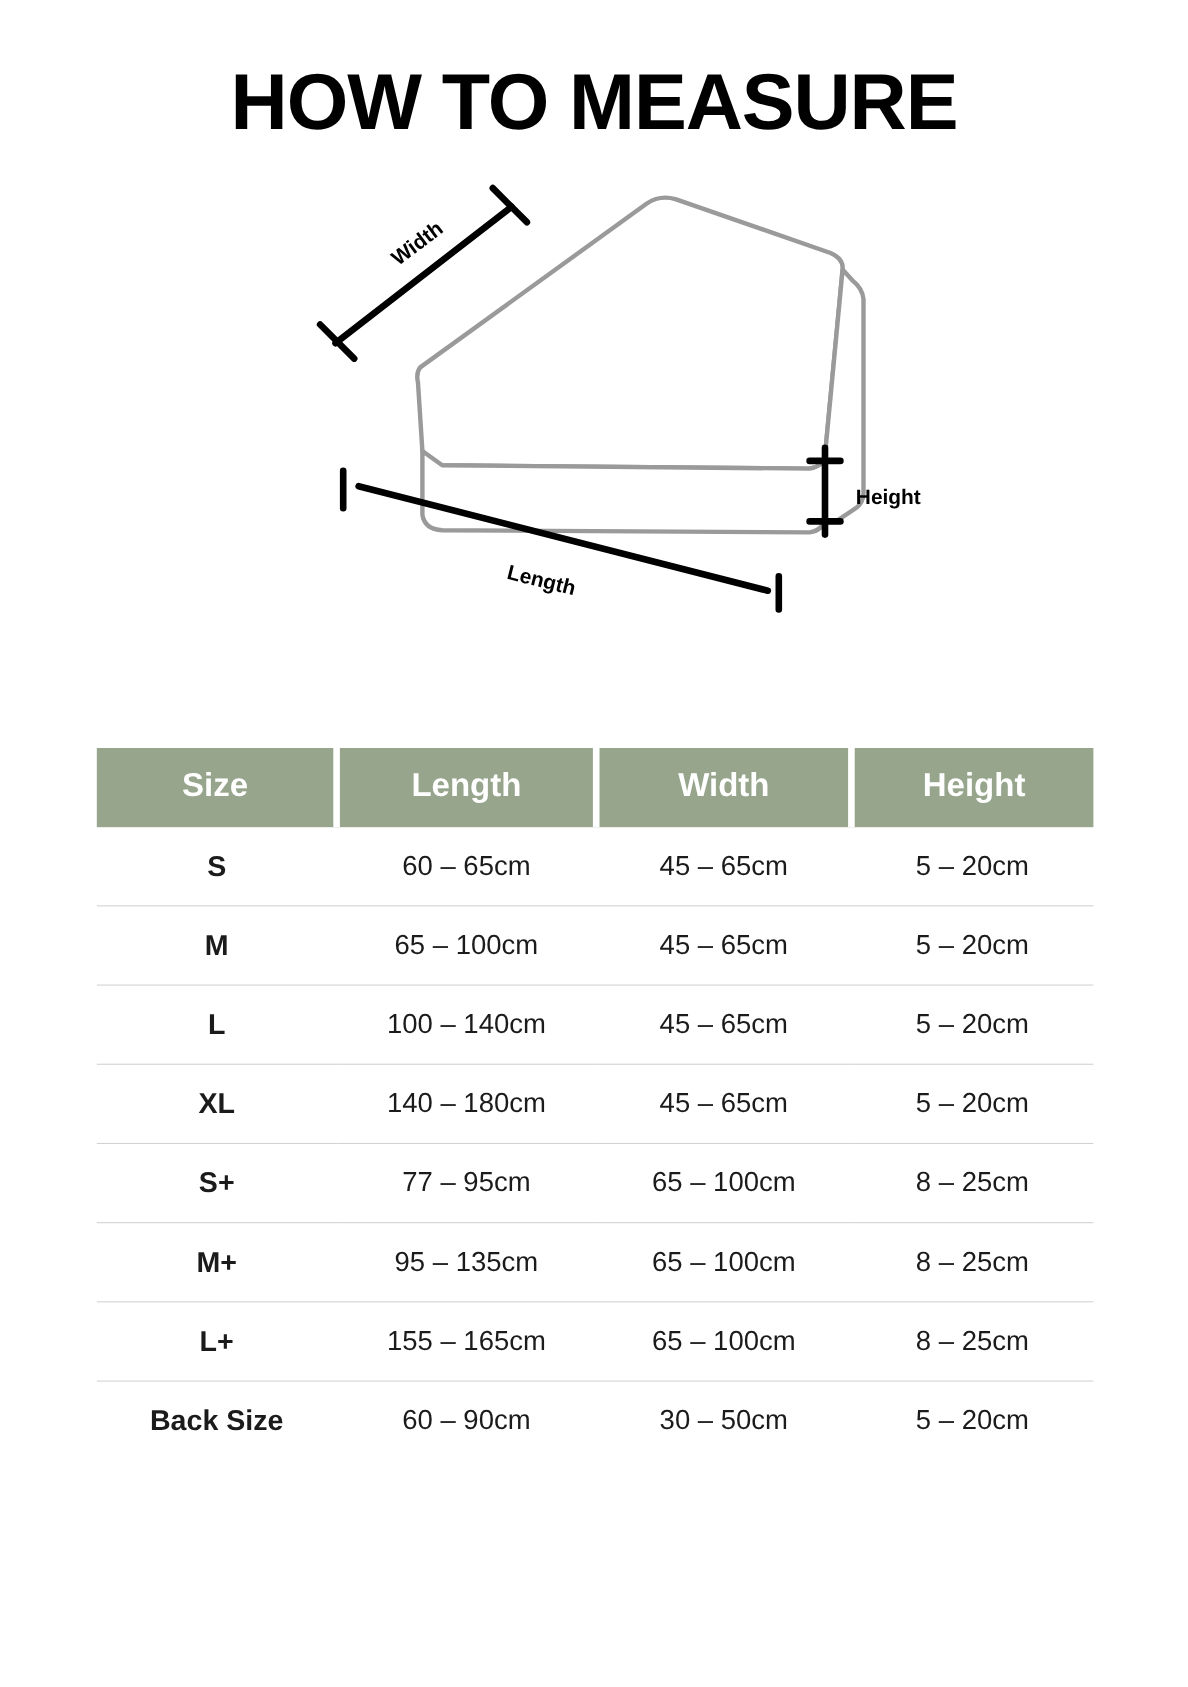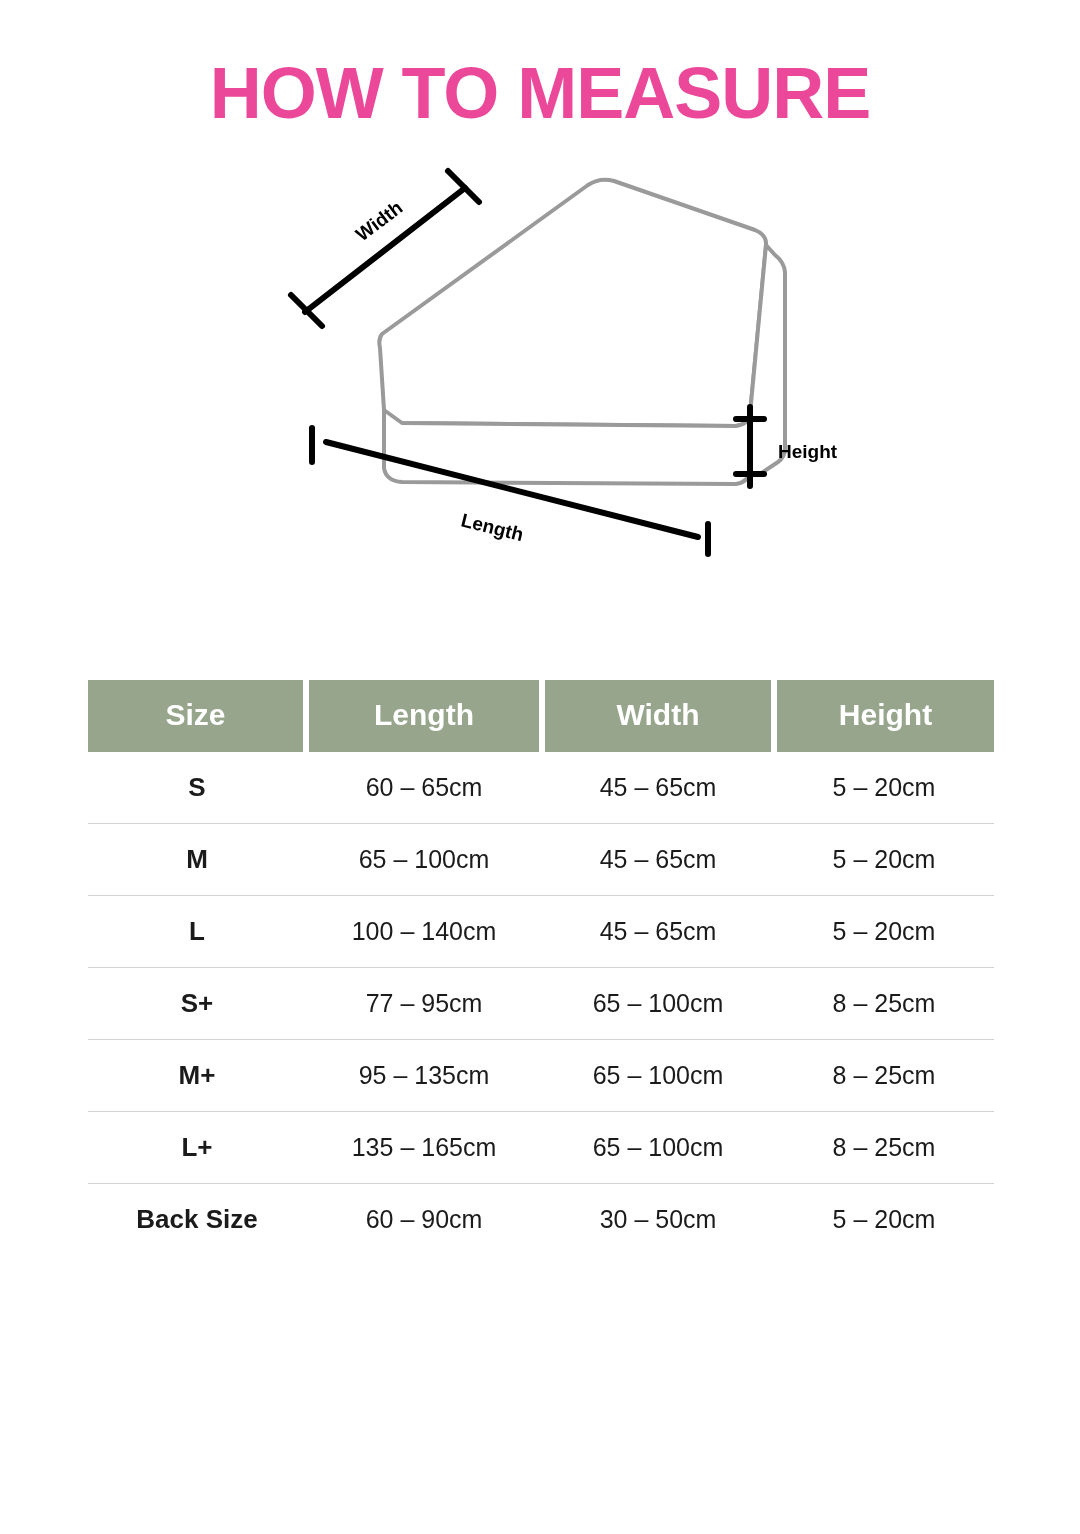--- a/index.html
+++ b/index.html
@@ -20,21 +20,21 @@
     height: 1534px;
     position: relative;
   }
   .title {
     text-align: center;
     font-size: 72px;
     font-weight: bold;
     letter-spacing: -1px;
     margin: 0;
     padding-top: 52px;
-    color: #ec4899;
+    color: #000000;
     font-family: "Liberation Sans", sans-serif;
   }
   .diagram-wrap {
     width: 1080px;
     height: 470px;
     position: relative;
     margin-top: 18px;
   }
   .diagram-wrap svg {
     display: block;
@@ -159,34 +159,40 @@
           <td>45 – 65cm</td>
           <td>5 – 20cm</td>
         </tr>
         <tr>
           <td class="size-col">L</td>
           <td>100 – 140cm</td>
           <td>45 – 65cm</td>
           <td>5 – 20cm</td>
         </tr>
         <tr>
+          <td class="size-col">XL</td>
+          <td>140 – 180cm</td>
+          <td>45 – 65cm</td>
+          <td>5 – 20cm</td>
+        </tr>
+        <tr>
           <td class="size-col">S+</td>
           <td>77 – 95cm</td>
           <td>65 – 100cm</td>
           <td>8 – 25cm</td>
         </tr>
         <tr>
           <td class="size-col">M+</td>
           <td>95 – 135cm</td>
           <td>65 – 100cm</td>
           <td>8 – 25cm</td>
         </tr>
         <tr>
           <td class="size-col">L+</td>
-          <td>135 – 165cm</td>
+          <td>155 – 165cm</td>
           <td>65 – 100cm</td>
           <td>8 – 25cm</td>
         </tr>
         <tr>
           <td class="size-col">Back Size</td>
           <td>60 – 90cm</td>
           <td>30 – 50cm</td>
           <td>5 – 20cm</td>
         </tr>
       </tbody>

